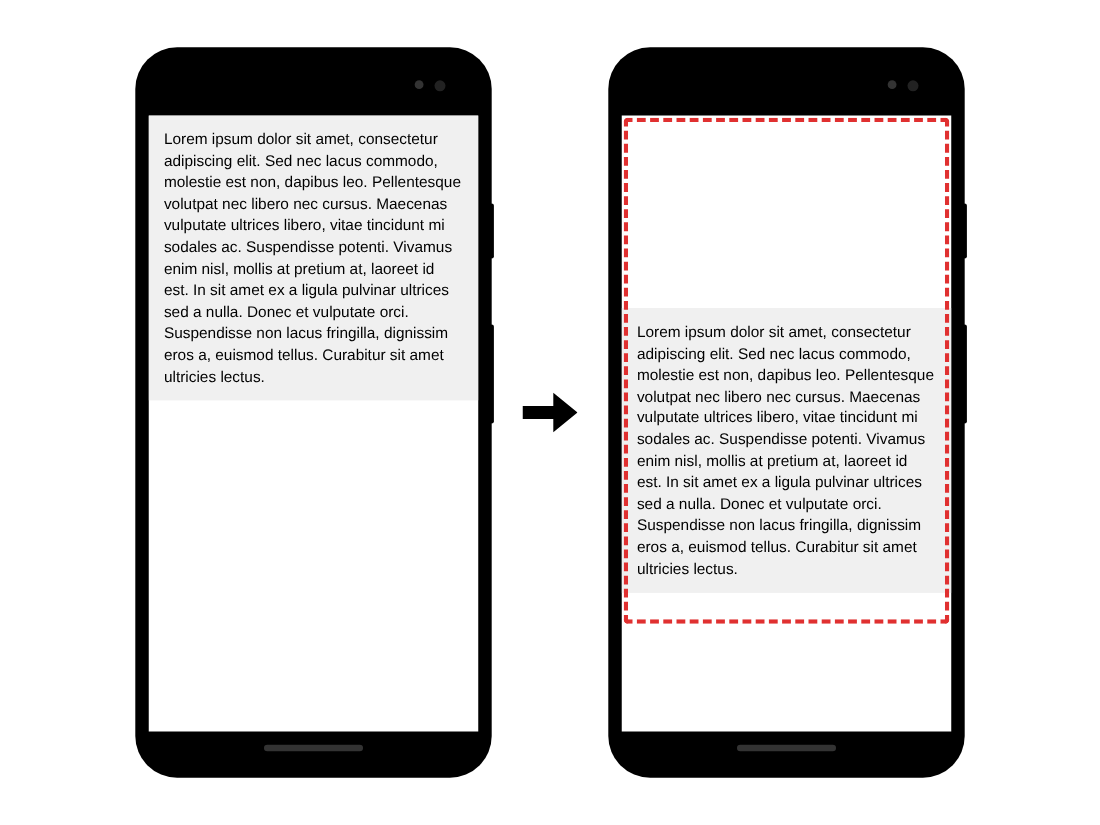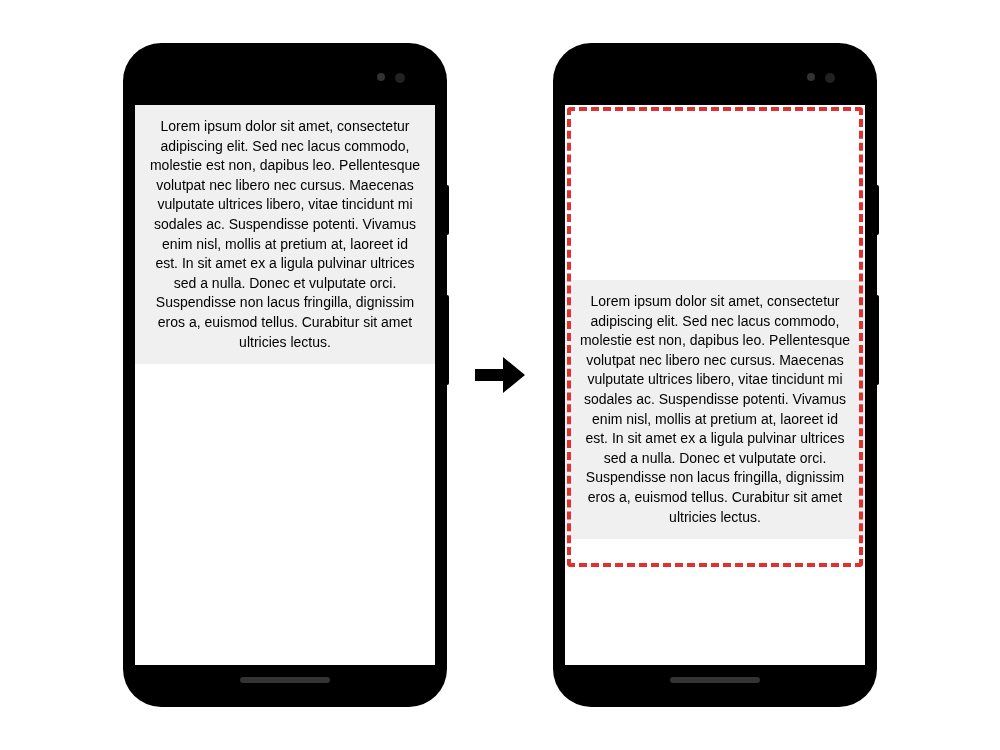--- a/index.html
+++ b/index.html
@@ -51,21 +51,20 @@
       width: 10px;
       height: 10px;
       border-radius: 50%;
       background: #222;
     }
     .screen {
       background: #fff;
       height: 560px;
       position: relative;
       overflow: hidden;
-      text-align: center;
     }
     .bottom-bar {
       height: 30px;
       background: #000;
       display: flex;
       align-items: center;
       justify-content: center;
     }
     .speaker {
       width: 90px;

